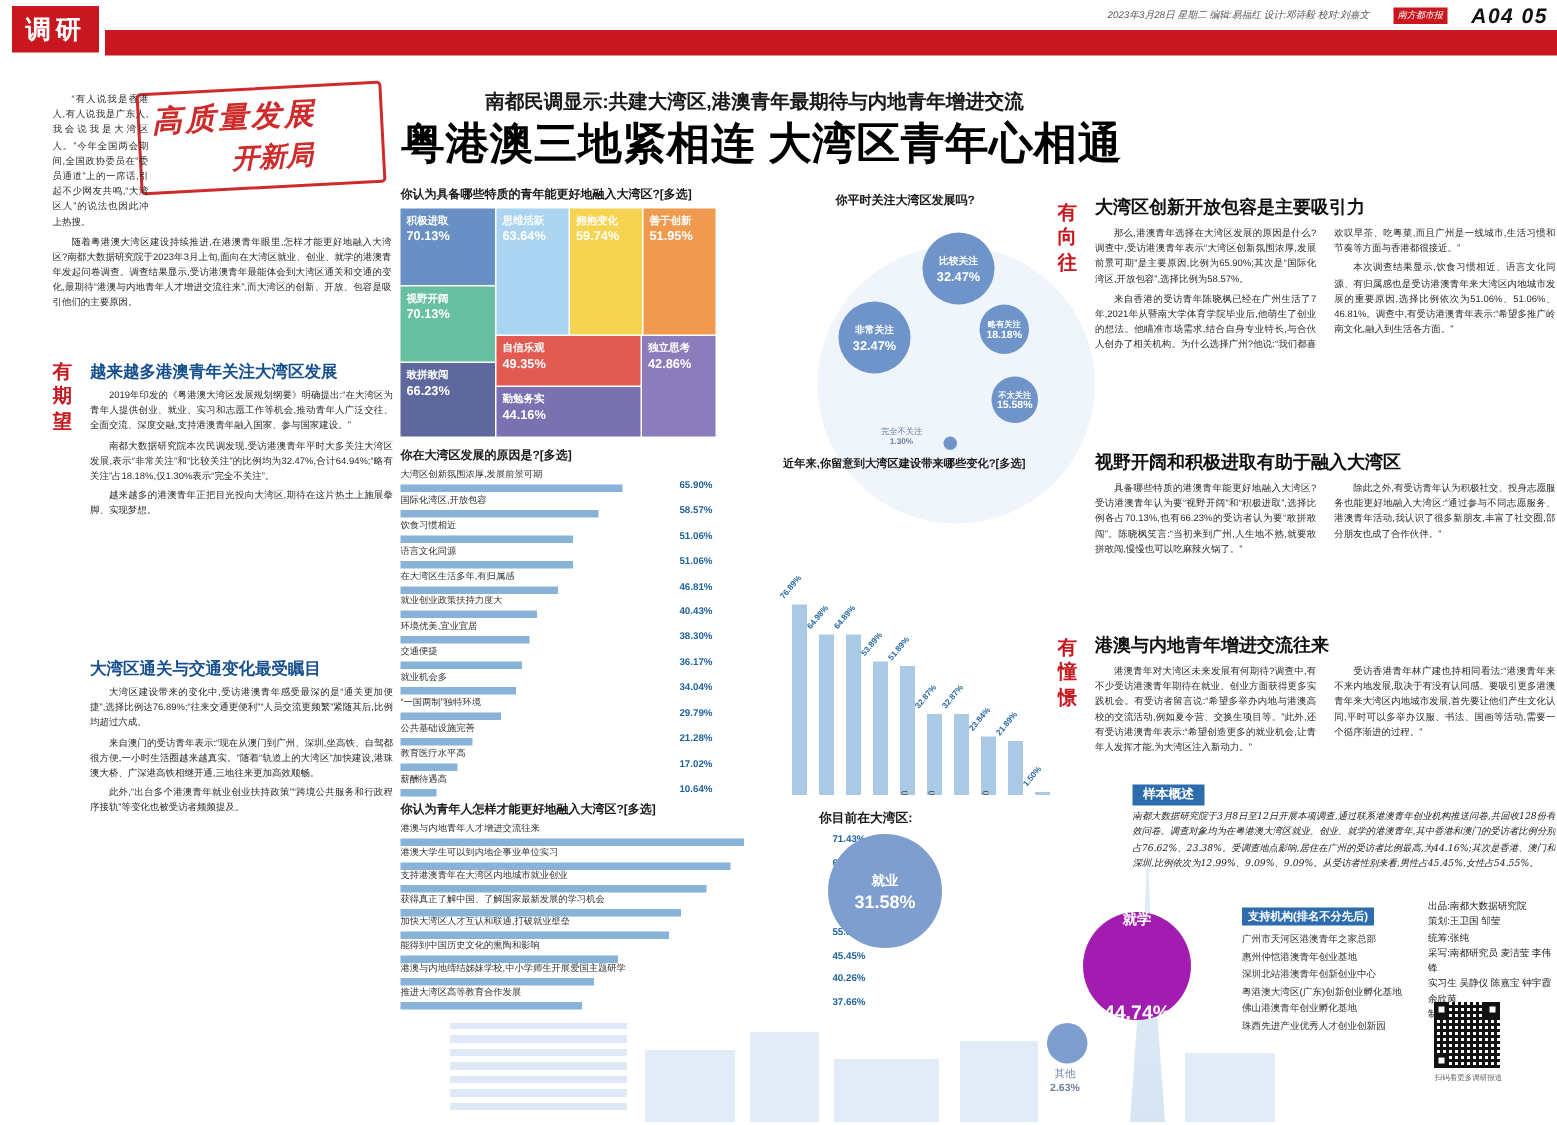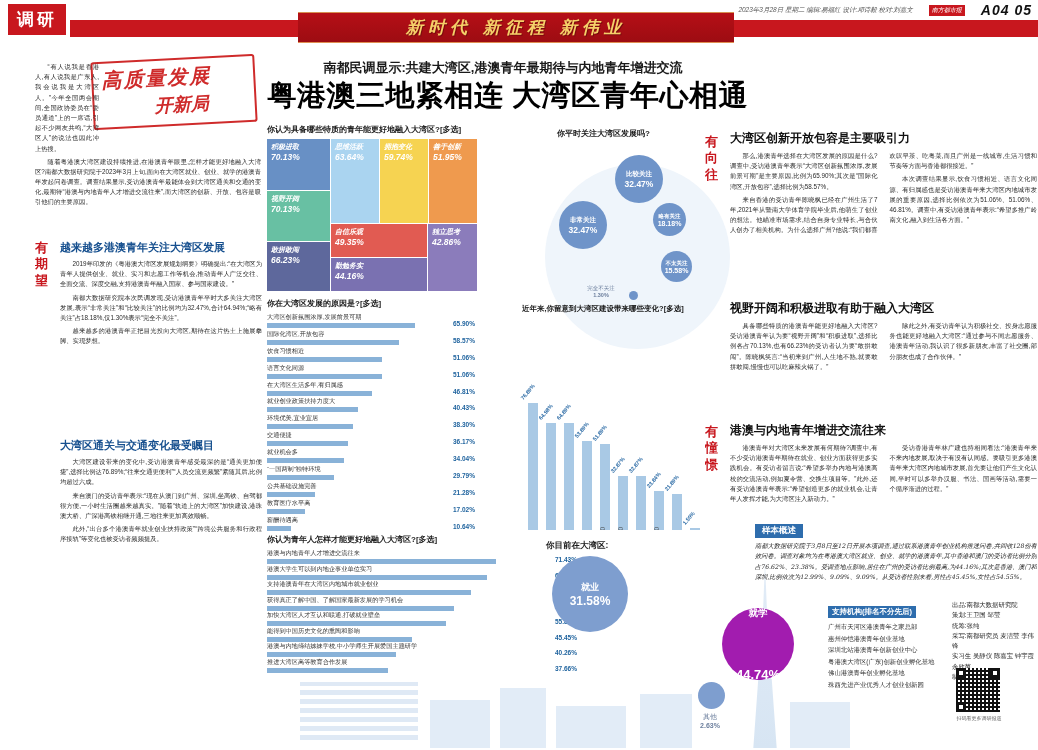--- a/index.html
+++ b/index.html
@@ -33,21 +33,21 @@
          transform:rotate(-3deg);color:#cf2b2b;font-family:"DejaVu Serif",serif;font-style:italic;font-weight:bold;
          padding:4px 8px;box-sizing:border-box;background:rgba(255,255,255,.6);}
   .stamp .l1{font-size:20px;letter-spacing:2px;}
   .stamp .l2{font-size:18px;margin-left:52px;margin-top:2px;}
   .sec{position:absolute;overflow:hidden;}
   .sec .sec-body{margin-left:25px;}
   
   .c-title{font-size:8px;font-weight:bold;color:#1a1a1a;margin:0 0 4px 0;white-space:nowrap;}
   .chart{position:absolute;z-index:2;}
   
-  .treemap{position:relative;width:210px;height:192px;font-style:italic;}
+  .treemap{position:relative;width:210px;height:192px;}
   .tm-block{position:absolute;color:#fff;padding:3px 0 0 4px;box-sizing:border-box;overflow:hidden;}
   .tm-name{font-size:7px;font-weight:bold;display:block;}
   .tm-val{font-size:8.5px;font-weight:bold;display:block;}
   
   .hrow{position:relative;}
   .hlbl{font-size:6.2px;color:#333;white-space:nowrap;overflow:hidden;line-height:8px;}
   .hbar{height:5px;background:#89b2d8;margin-top:2px;}
   .hval{position:absolute;right:0;top:7px;font-size:6.5px;font-weight:bold;color:#1f639e;}
   
   .vplot{position:relative;}
@@ -101,23 +101,20 @@
   <div class="deco" style="left:430px;top:700px;width:60px;height:48px;"></div>
   <div class="deco" style="left:500px;top:688px;width:46px;height:60px;"></div>
   <div class="deco" style="left:556px;top:706px;width:70px;height:42px;"></div>
   <div class="deco" style="left:640px;top:694px;width:52px;height:54px;"></div>
   <div class="deco" style="left:790px;top:702px;width:60px;height:46px;"></div>
 
   <div class="m-tag">
       <span>调研</span>
     </div>
   <div class="m-line"></div>
-  <div class="m-banner">
-      <span>新时代 新征程 新伟业</span>
-    </div>
   <div class="m-right">
     <span class="m-date">2023年3月28日 星期二  编辑:易福红  设计:邓诗毅  校对:刘嘉文</span>
     <span class="m-badge">南方都市报</span>
     <span class="m-pageno">A04 05</span>
   </div>
 
   <div class="kicker">南都民调显示:共建大湾区,港澳青年最期待与内地青年增进交流</div>
   <div class="title">粤港澳三地紧相连  大湾区青年心相通</div>
 
   <div class="stamp">

